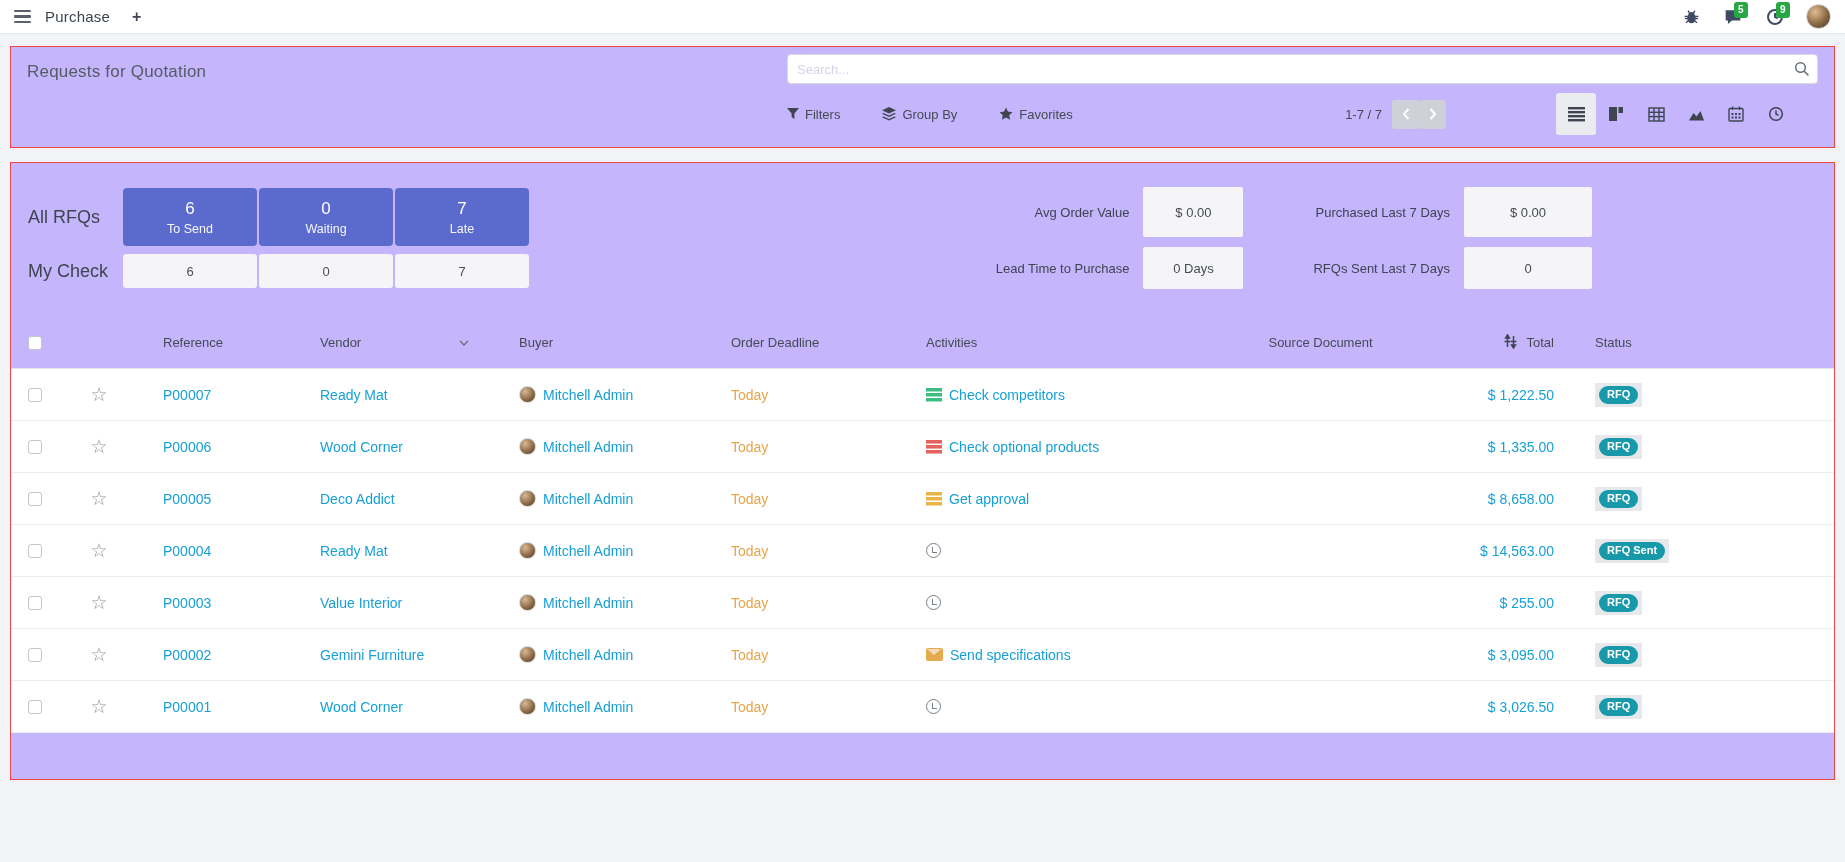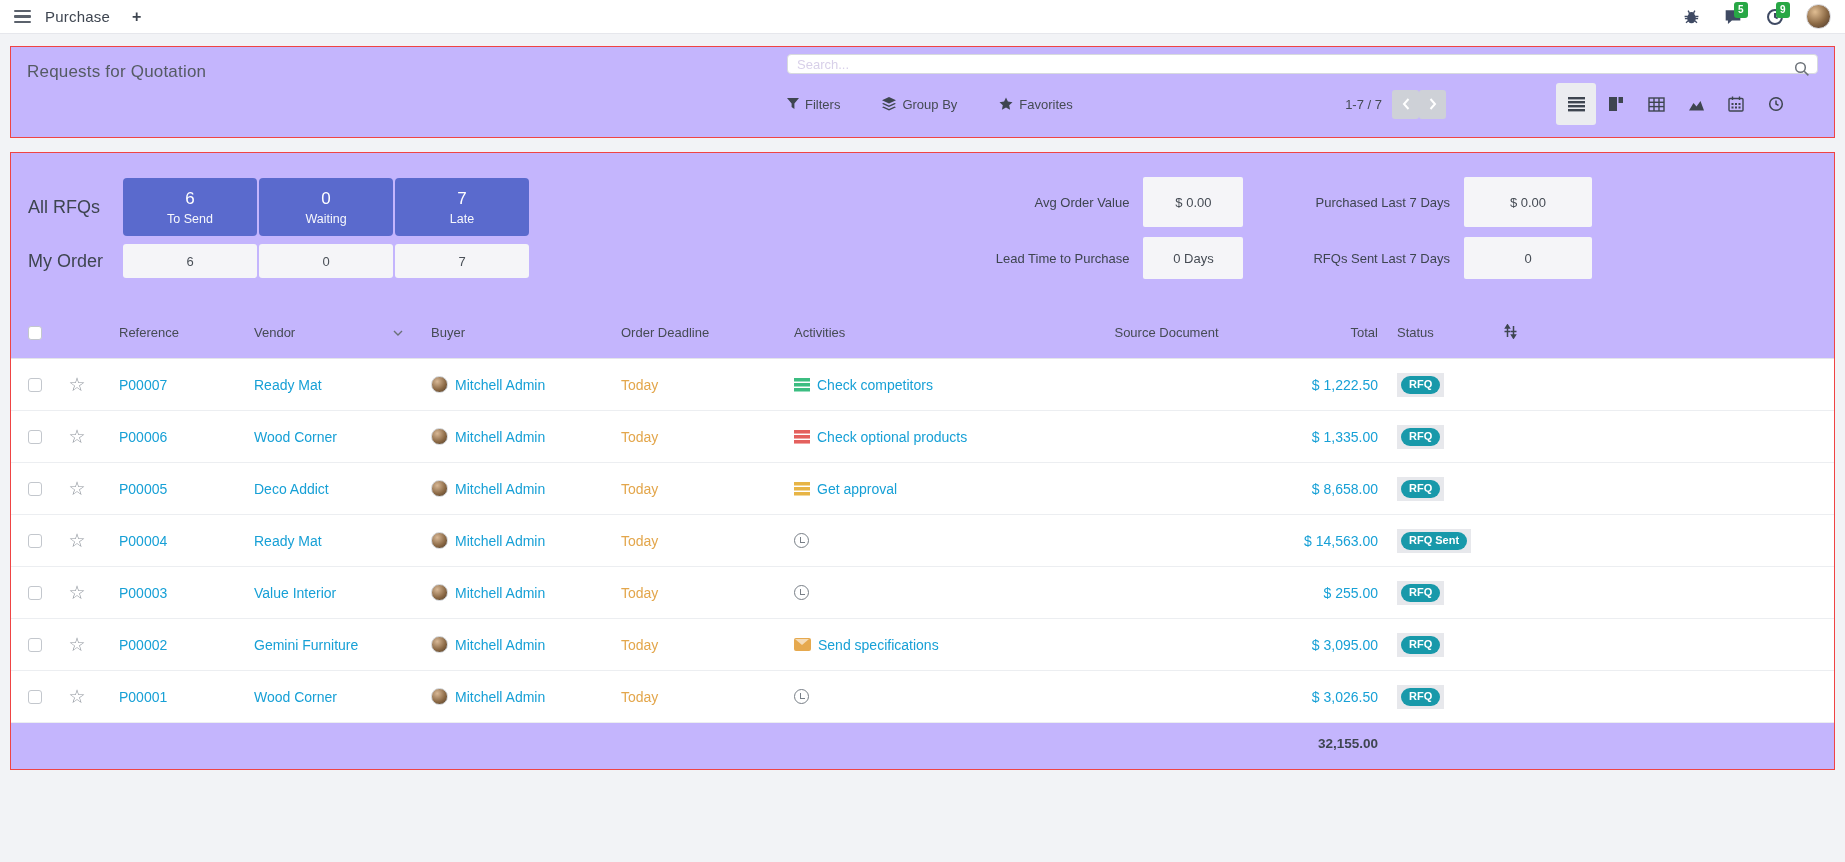--- a/index.html
+++ b/index.html
@@ -26,21 +26,21 @@
   
   .cp-left { width:760px; }
   .page-title { font-size:17px; color:#555b64; margin-top:8px; letter-spacing:.2px; }
   .cp-buttons { margin-top:12px; display:flex; gap:5px; }
   .btn-create { background:#5a6acd; color:#fff; border:none; font-size:11.5px; font-weight:bold; letter-spacing:.4px; padding:9px 17px; border-radius:3px; cursor:pointer; font-family:inherit; }
   .btn-export { background:#6e7377; border:none; width:36px; border-radius:3px; display:flex; align-items:center; justify-content:center; cursor:pointer; }
 
   
   .cp-right { flex:1; max-width:1048px; margin-left:auto; }
   .search-box { position:relative; width:100%; }
-  .search-input { width:100%; height:20px; border:1px solid #d7dade; border-radius:4px; padding:0 30px 0 9px; font-size:13px; font-family:inherit; color:#454b54; outline:none; }
+  .search-input { width:100%; height:30px; border:1px solid #d7dade; border-radius:4px; padding:0 30px 0 9px; font-size:13px; font-family:inherit; color:#454b54; outline:none; }
   .search-input::placeholder { color:#d8d0e9; }
   .search-ic { position:absolute; right:8px; top:7px; }
   .cp-row2 { display:flex; align-items:center; margin-top:9px; }
   .menu-item { display:flex; align-items:center; gap:6px; color:#454b54; font-size:13px; cursor:pointer; margin-right:42px; }
   .pager-group { margin-left:auto; display:flex; align-items:center; }
   .pager-text { font-size:13px; color:#454b54; margin-right:10px; }
   .pg-btn { width:27px; height:29px; background:#ced1d7; border:none; border-radius:3px; color:#fff; font-size:13px; line-height:1; cursor:pointer; display:flex; align-items:center; justify-content:center; }
   .view-switcher { display:flex; margin-left:110px; margin-right:22px; }
   .view-btn { width:40px; height:42px; display:flex; align-items:center; justify-content:center; cursor:pointer; border-radius:3px; }
   .view-btn.active { background:#ebecf0; }
@@ -53,21 +53,21 @@
   .dash-box-top .num { font-size:17px; }
   .dash-box-top .lbl { font-size:12.5px; opacity:.95; }
   .dash-box-bottom { background:#f5f5f8; color:#4a5058; height:34px; border-radius:3px; display:flex; align-items:center; justify-content:center; font-size:13px; cursor:pointer; }
   .dash-right { margin-left:auto; display:grid; grid-template-columns:auto 100px 42px auto 128px; column-gap:14px; row-gap:10px; align-items:center; }
   .metric-label { text-align:right; font-size:13px; color:#3e4550; white-space:nowrap; }
   .metric-box { background:#f5f5f8; height:50px; display:flex; align-items:center; justify-content:center; font-size:13px; color:#454b54; border-radius:2px; }
   .metric-box.small { height:42px; }
   .spacer-col { }
 
   
-  .tgrid { display:grid; grid-template-columns:48px 36px 135px 177px 190px 173px 285px 223px 100px 160px 1fr; align-items:center; }
+  .tgrid { display:grid; grid-template-columns:48px 36px 135px 177px 190px 173px 285px 223px 100px 160px 1fr; align-items:center;gap:22px; }
   .thead { height:52px; border-bottom:1px solid #e4e6ea; position:relative; }
   .thead .hcell { font-size:13px; color:#454b54; padding-left:24px; cursor:pointer; }
   .hcell.sorted { display:flex; align-items:center; justify-content:space-between; padding-right:4px; }
   .h-source { text-align:center; padding-left:0 !important; }
   .h-total { text-align:right; padding-left:0 !important; }
   .h-status { padding-left:19px !important; }
   .toggle-cols { position:absolute; right:316px; top:17px; cursor:pointer; }
   .trow { height:52px; border-bottom:1px solid #eceef1; background:#fff; cursor:pointer; }
   .cell { font-size:14px; padding-left:24px; white-space:nowrap; overflow:hidden; }
   .c-check { padding-left:0; display:flex; justify-content:center; }
@@ -260,21 +260,21 @@
           <span class="lbl">To Send</span>
       </div>
       <div class="dash-box-top">
         <span class="num">0</span>
           <span class="lbl">Waiting</span>
       </div>
       <div class="dash-box-top">
         <span class="num">7</span>
           <span class="lbl">Late</span>
       </div>
-      <div class="dash-label">My Order</div>
+      <div class="dash-label">My Check</div>
       <div class="dash-box-bottom">6</div>
       <div class="dash-box-bottom">0</div>
       <div class="dash-box-bottom">7</div>
     </div>
     <div class="dash-right">
       <div class="metric-label">Avg Order Value</div>
       <div class="metric-box">$ 0.00</div>
       <div class="spacer-col"></div>
       <div class="metric-label">Purchased Last 7 Days</div>
       <div class="metric-box">$ 0.00</div>
@@ -467,27 +467,14 @@
     <span class="cell c-activity">
         <span class="act-ic clock"></span>
         <span class="link"></span>
       </span>
     <span class="cell"></span>
     <span class="cell c-total">$ 3,026.50</span>
     <span class="cell c-status"><span class="status-wrap"><span class="status-pill">RFQ</span></span></span>
     <span></span>
   </div>
 
-  <div class="tgrid tfoot">
-    <span></span>
-      <span></span>
-      <span></span>
-      <span></span>
-      <span></span>
-      <span></span>
-      <span></span>
-      <span></span>
-    <span class="cell c-total">32,155.00</span>
-    <span></span>
-      <span></span>
-  </div>
 
 </div>
 
 </body></html>

